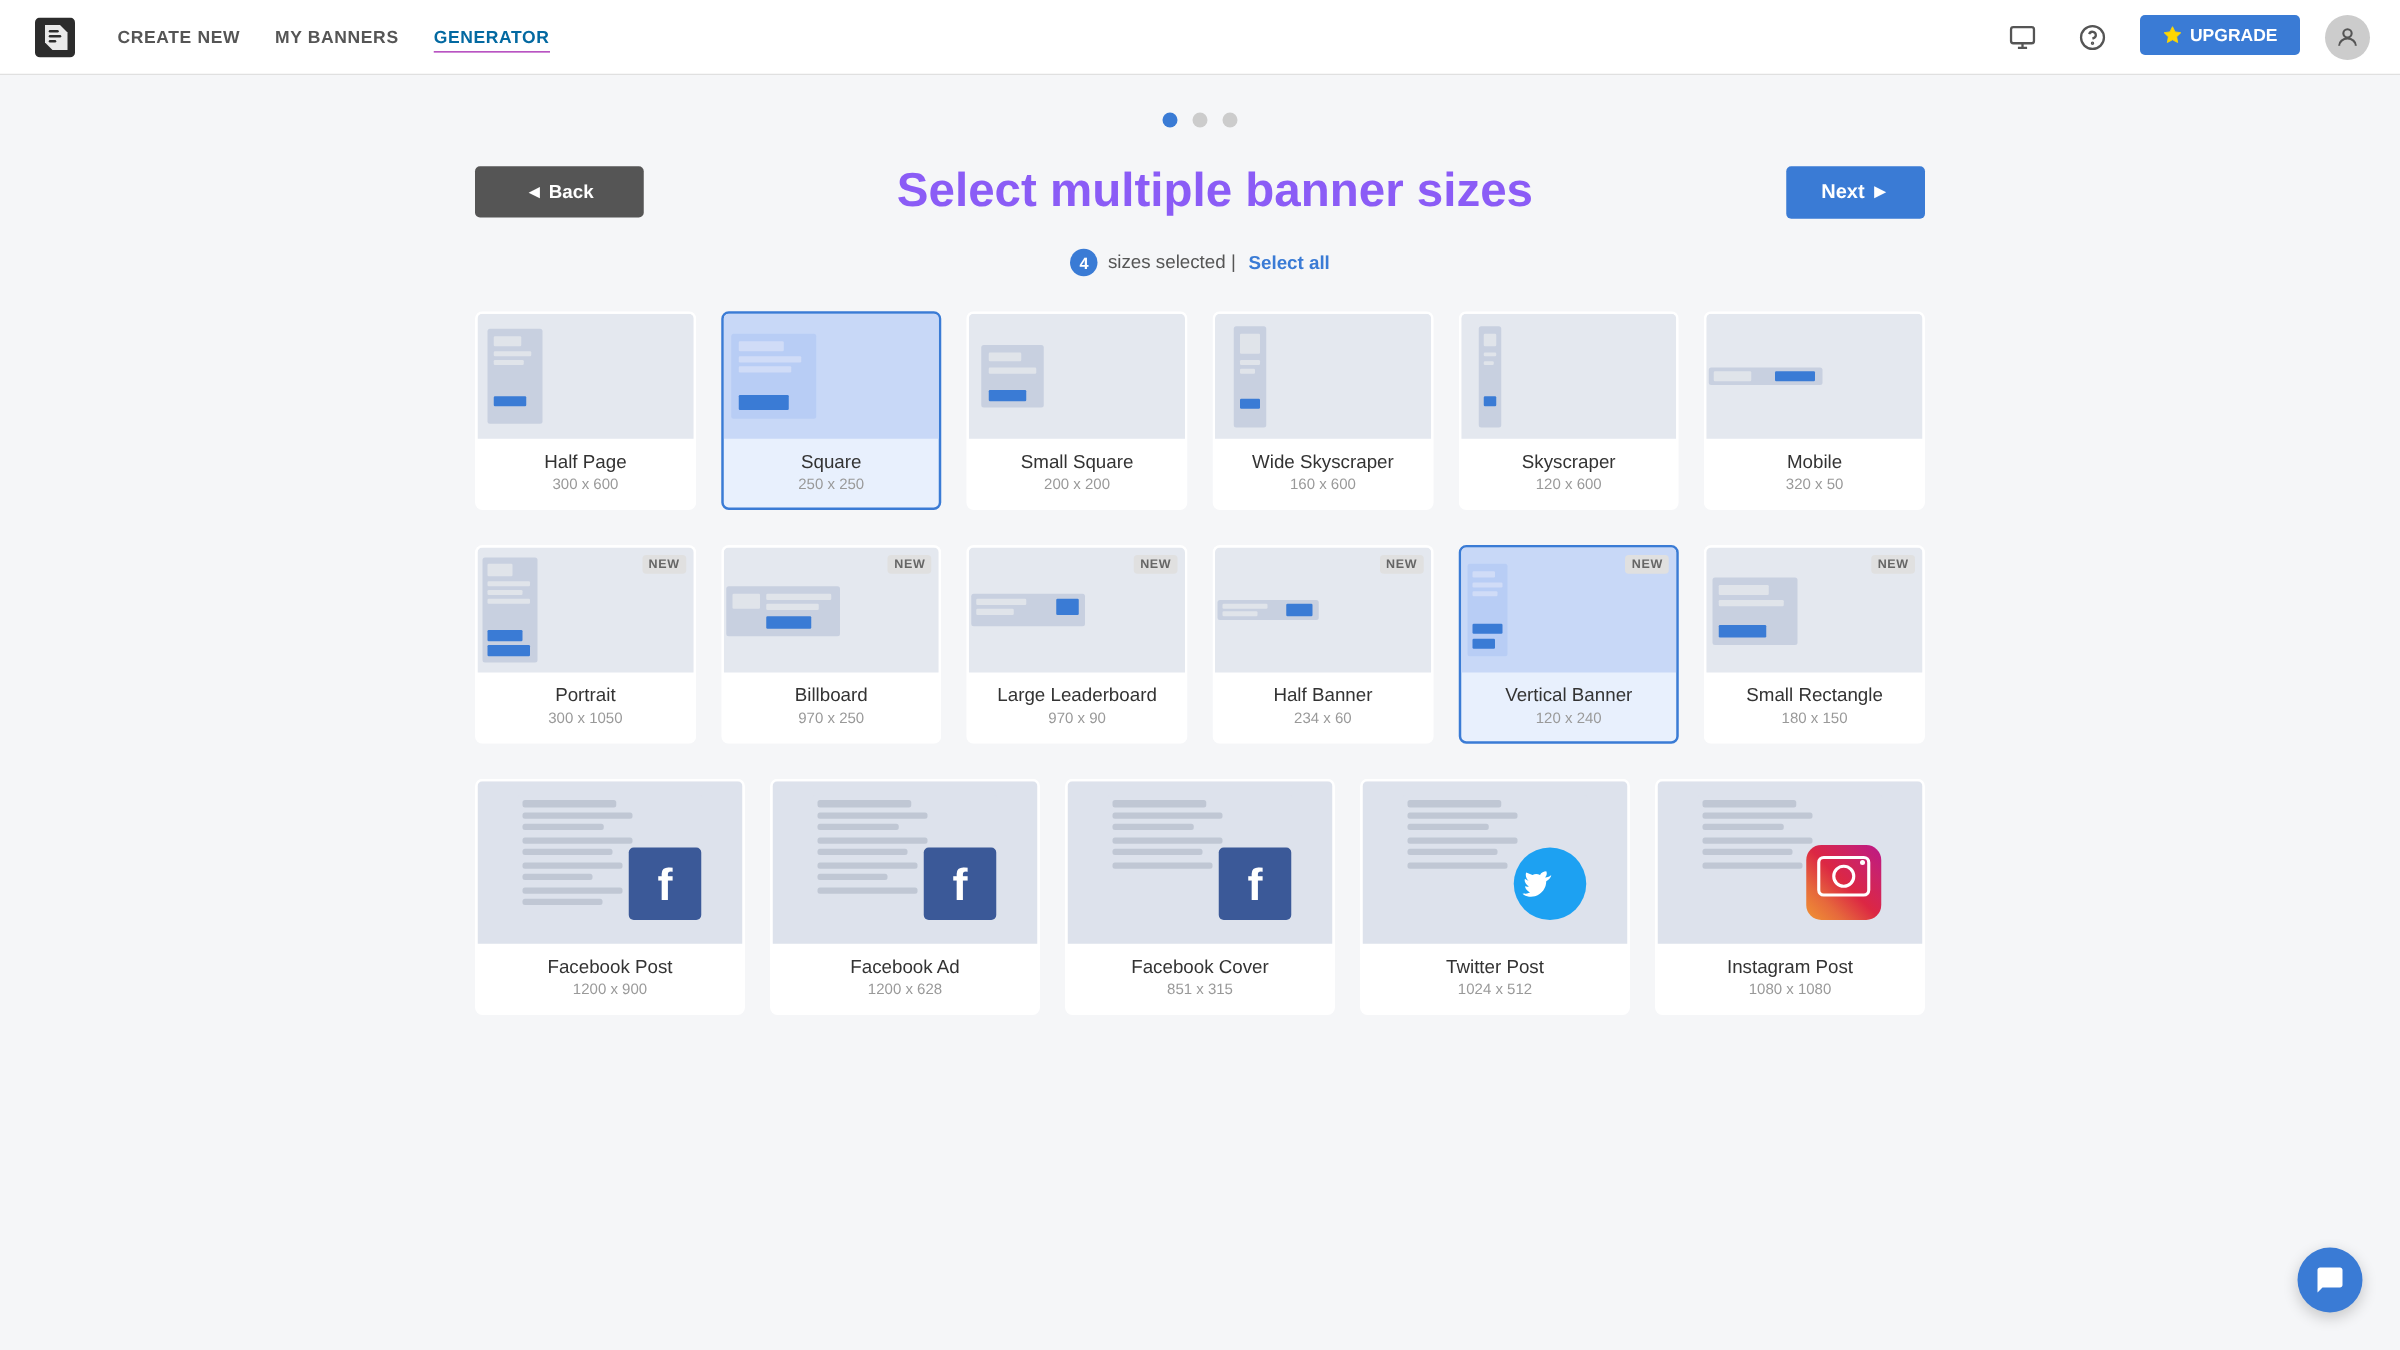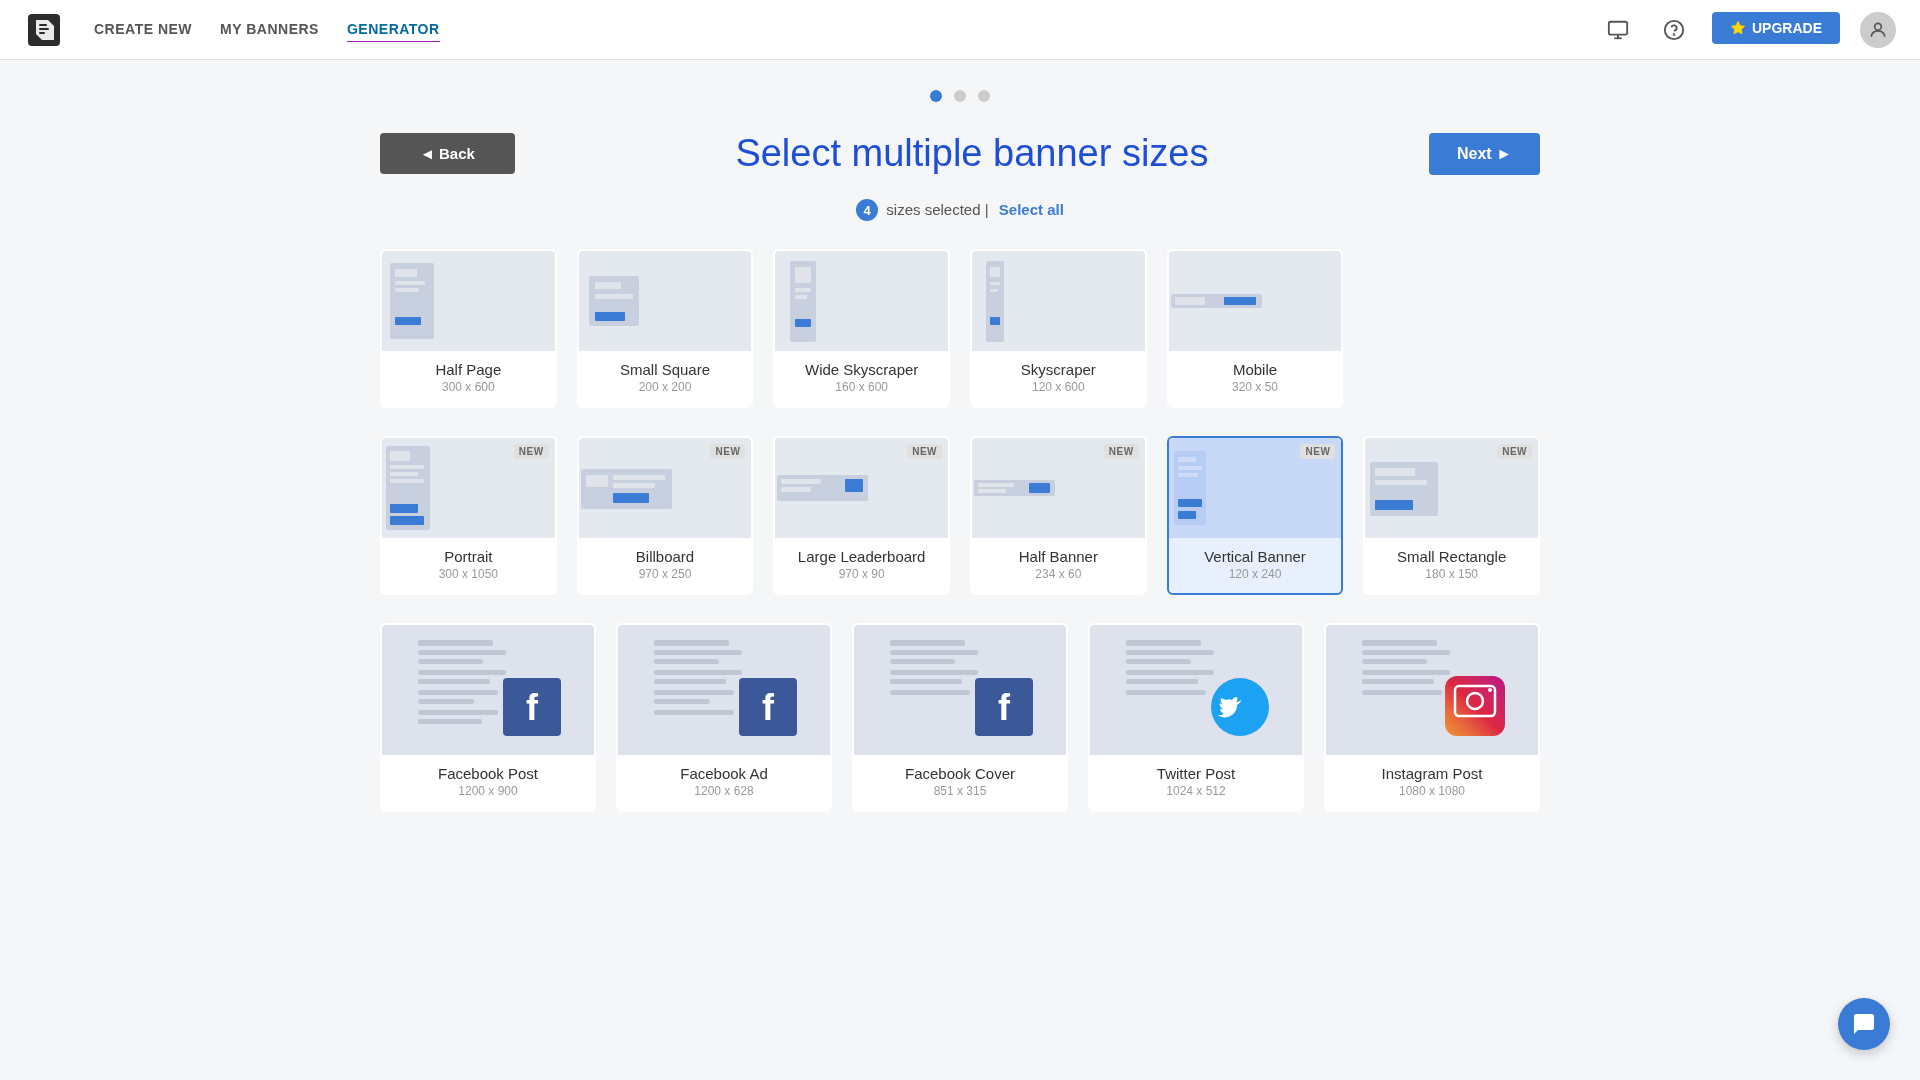--- a/index.html
+++ b/index.html
@@ -96,22 +96,22 @@
       color: #fff;
       border: none;
       border-radius: 4px;
       padding: 12px 40px;
       font-size: 15px;
       font-weight: 600;
       cursor: pointer;
     }
     .page-title {
       font-size: 38px;
-      font-weight: 400;
-      color: #1d4ed8;
+      font-weight: 700;
+      color: #8b5cf6;
     }
     .next-btn {
       background: #3a7bd5;
       color: #fff;
       border: none;
       border-radius: 4px;
       padding: 12px 28px;
       font-size: 16px;
       font-weight: 600;
       cursor: pointer;
@@ -320,20 +320,33 @@
           <rect x="13" y="8" width="22" height="8" rx="1" fill="#e0e4ea"></rect>
           <rect x="13" y="20" width="30" height="4" rx="1" fill="#e0e4ea"></rect>
           <rect x="13" y="27" width="24" height="4" rx="1" fill="#e0e4ea"></rect>
           <rect x="13" y="56" width="26" height="8" rx="1" fill="#3a7bd5"></rect>
         </svg>
       </div>
       <div class="banner-name">Half Page</div>
       <div class="banner-size">300 x 600</div>
     </div>
 
+    <div class="banner-card selected">
+      <div class="banner-preview">
+        <svg width="80" height="80" viewBox="0 0 80 80">
+          <rect x="6" y="6" width="68" height="68" rx="2" fill="#b8cdf5"></rect>
+          <rect x="12" y="12" width="36" height="8" rx="1" fill="#d0dcf7"></rect>
+          <rect x="12" y="24" width="50" height="5" rx="1" fill="#d0dcf7"></rect>
+          <rect x="12" y="32" width="42" height="5" rx="1" fill="#d0dcf7"></rect>
+          <rect x="12" y="55" width="40" height="12" rx="1" fill="#3a7bd5"></rect>
+        </svg>
+      </div>
+      <div class="banner-name">Square</div>
+      <div class="banner-size">250 x 250</div>
+    </div>
 
     <div class="banner-card">
       <div class="banner-preview">
         <svg width="70" height="70" viewBox="0 0 70 70">
           <rect x="10" y="10" width="50" height="50" rx="2" fill="#c8d0e0"></rect>
           <rect x="16" y="16" width="26" height="7" rx="1" fill="#e0e4ea"></rect>
           <rect x="16" y="28" width="38" height="5" rx="1" fill="#e0e4ea"></rect>
           <rect x="16" y="46" width="30" height="9" rx="1" fill="#3a7bd5"></rect>
         </svg>
       </div>

